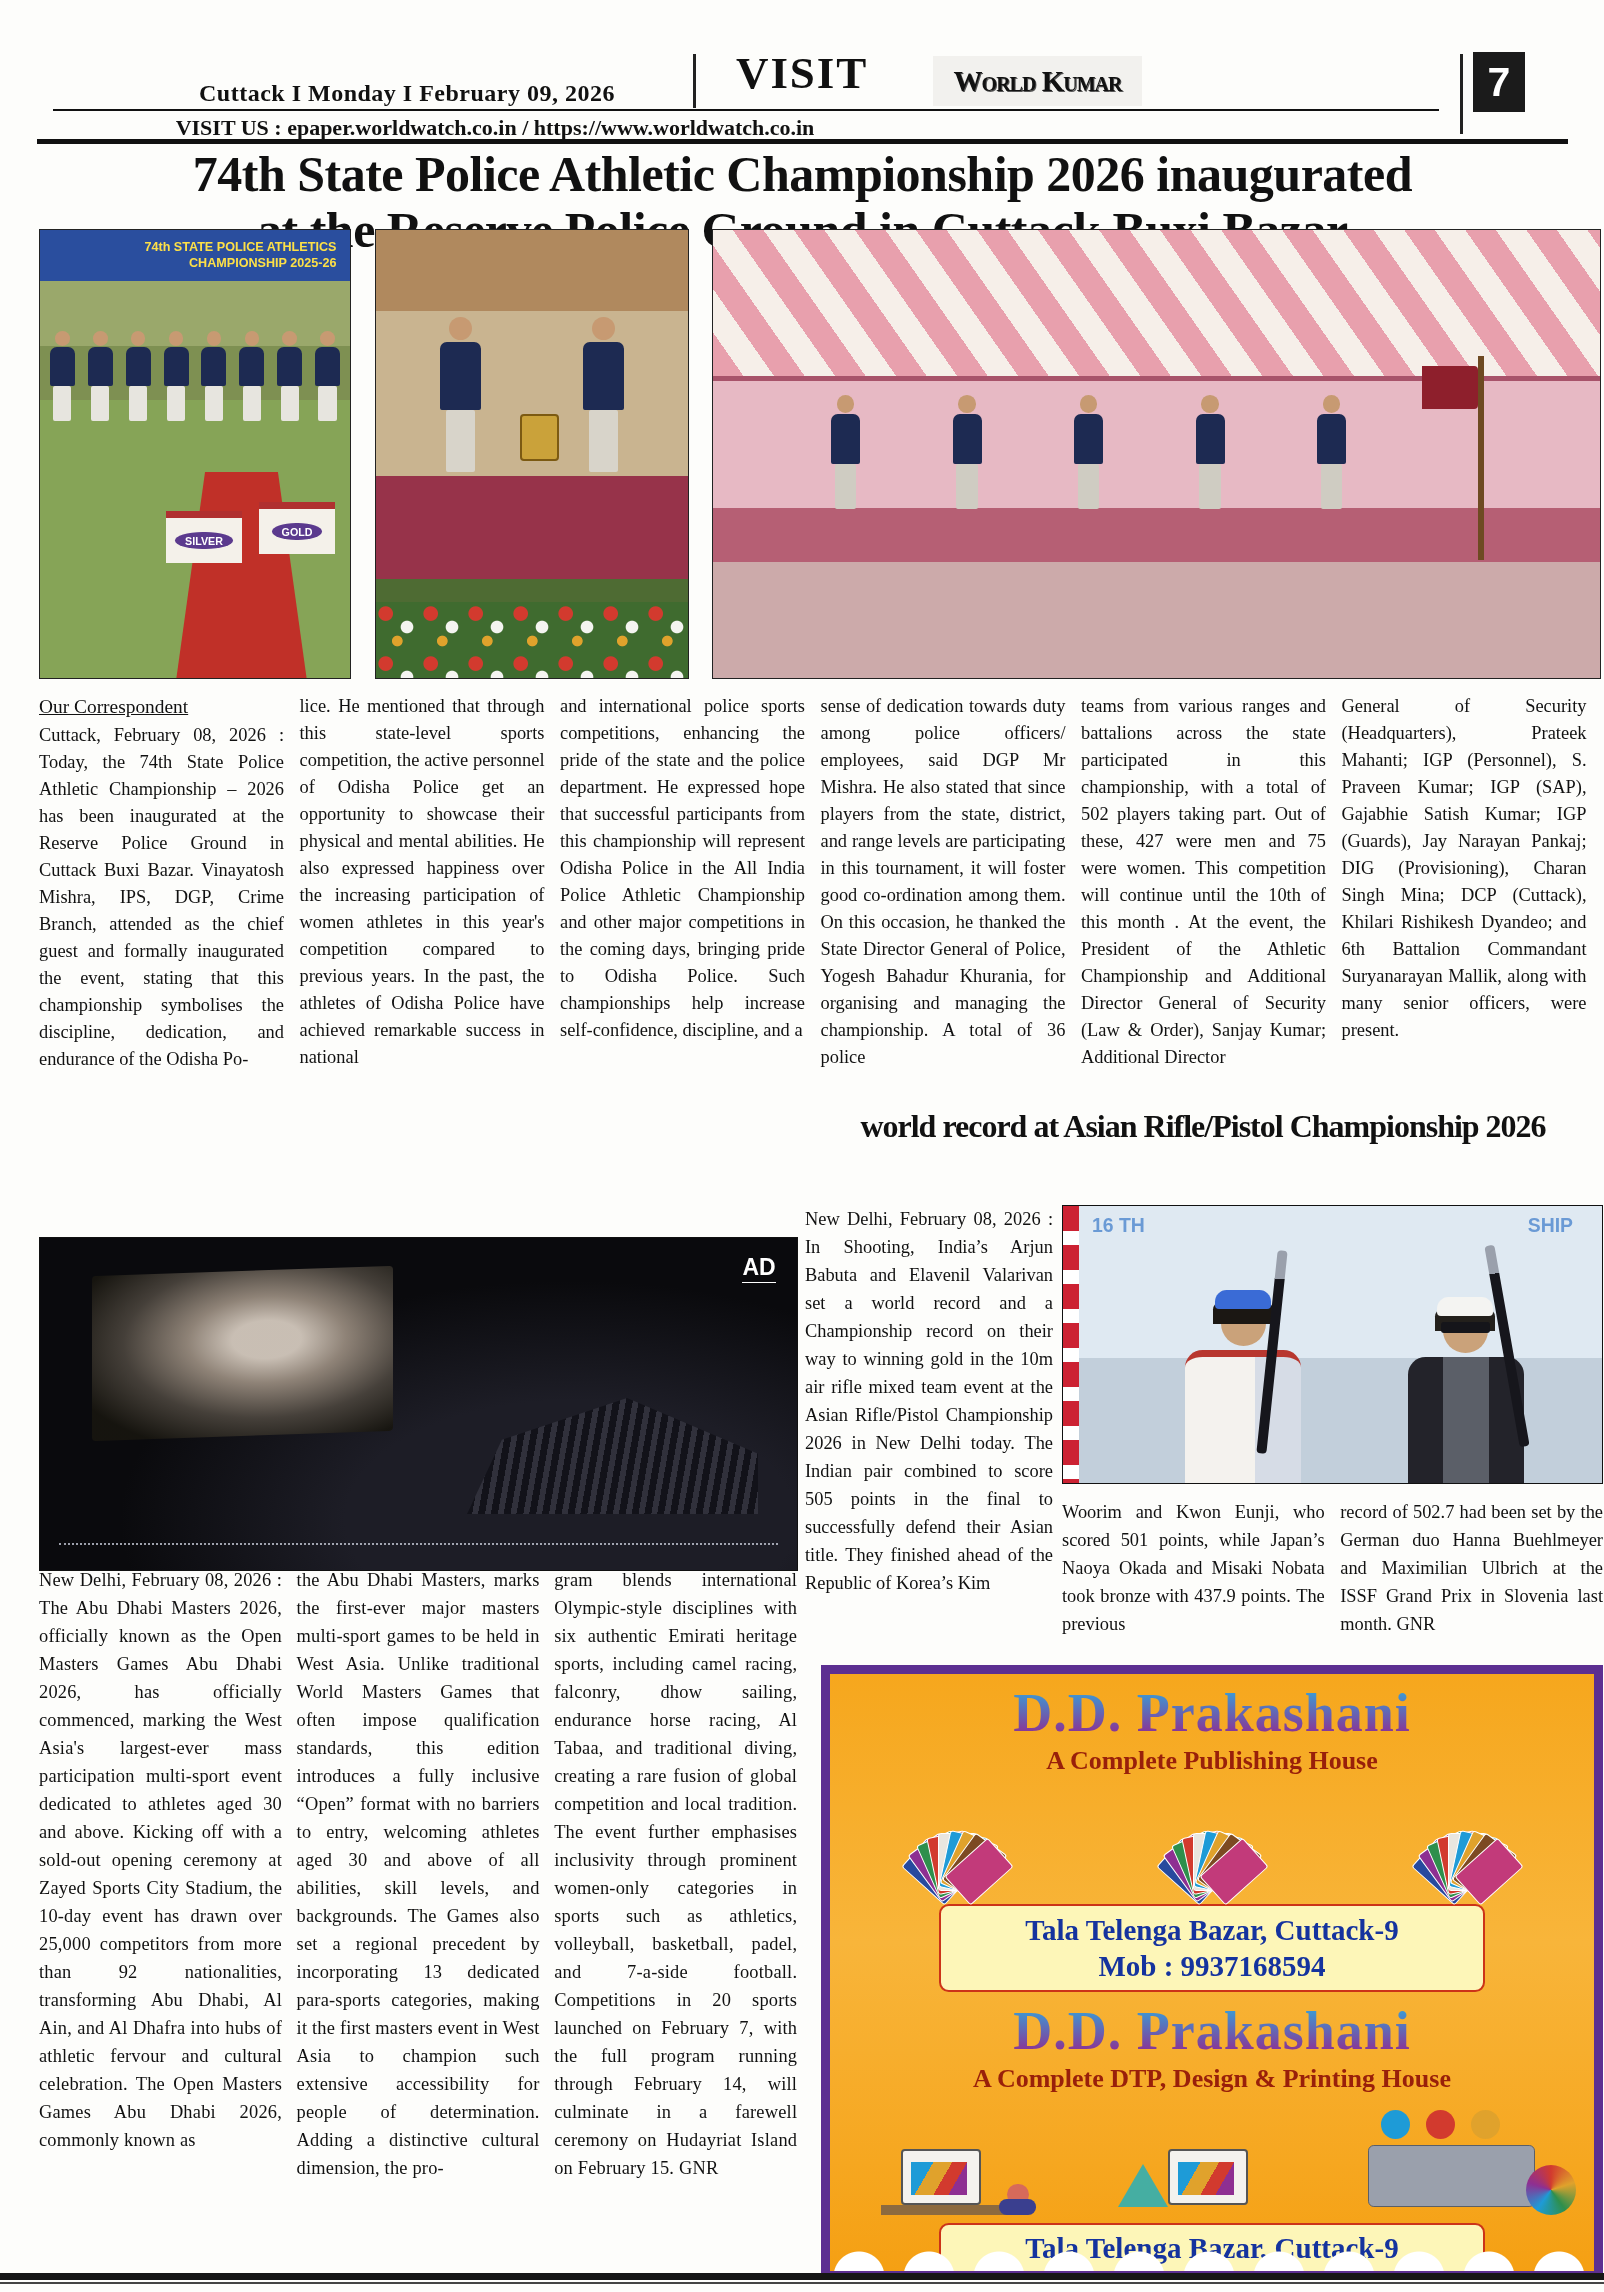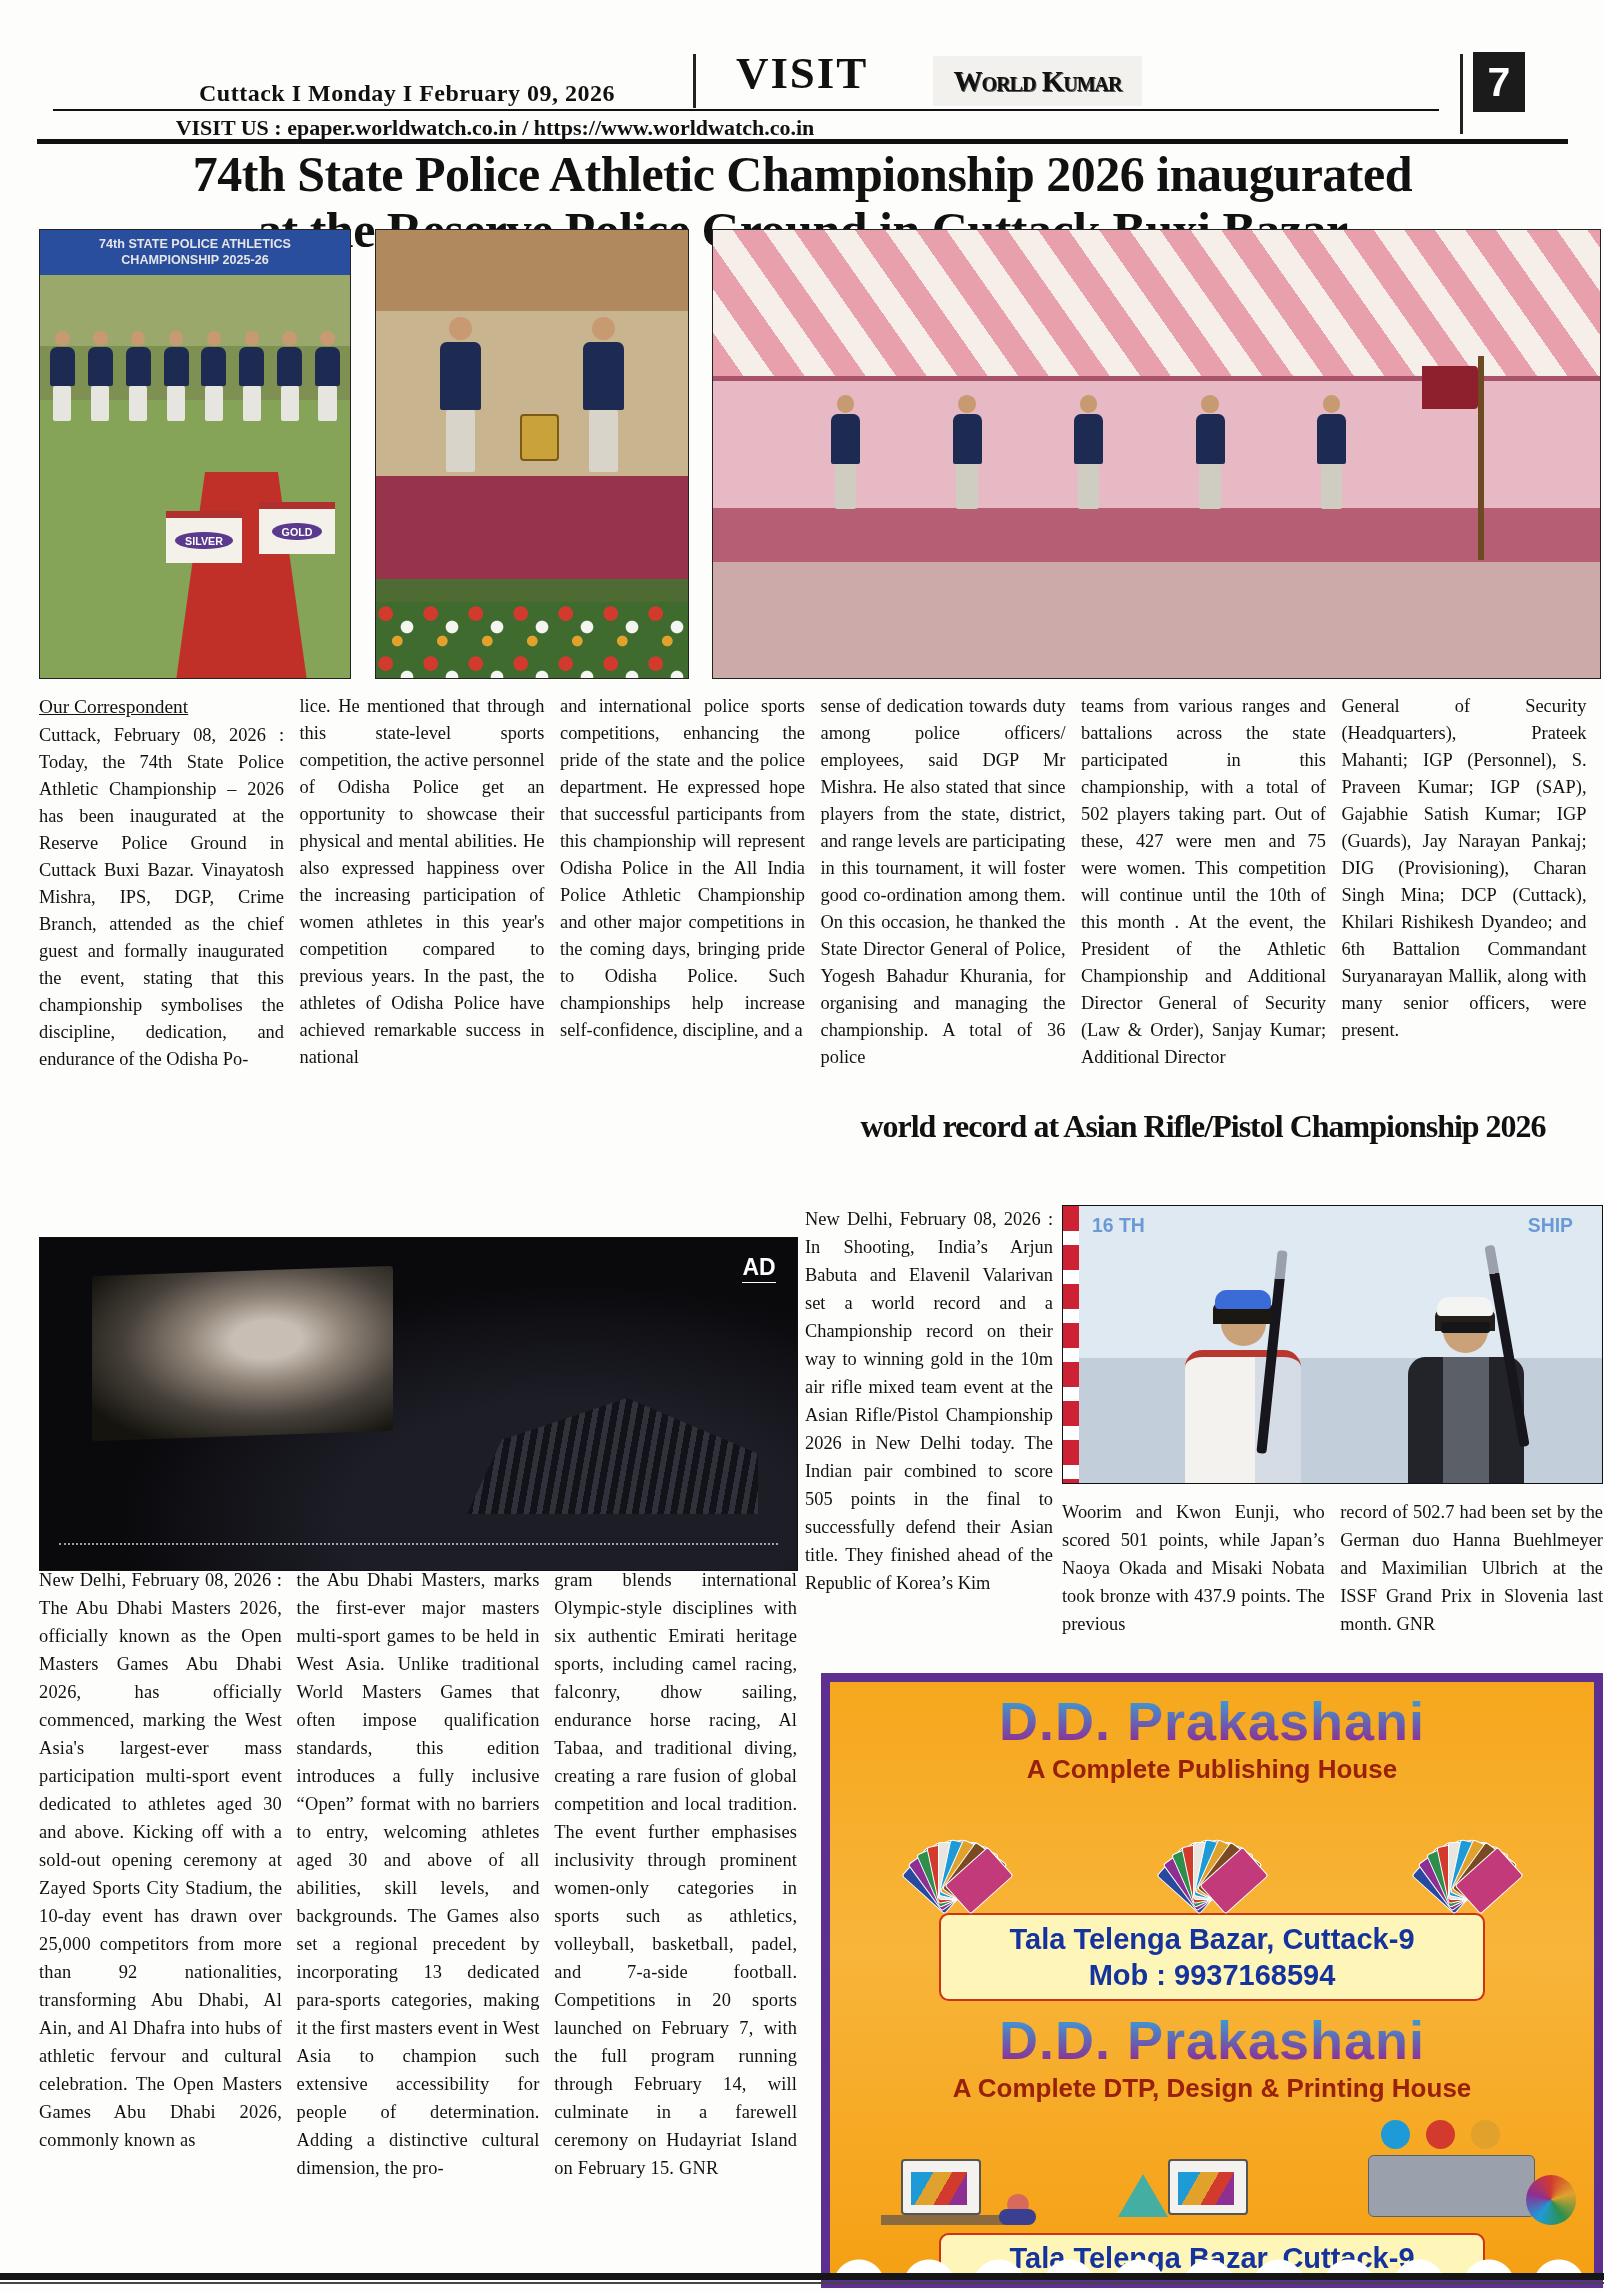--- a/index.html
+++ b/index.html
@@ -21,22 +21,22 @@
   .visit-line{position:absolute;top:115px;left:39px;width:912px;text-align:center;font-size:22px;font-weight:bold;}
   .rule-thick{position:absolute;top:139px;left:37px;width:1531px;height:4.9px;background:#111;}
   
   .headline1{position:absolute;top:146px;left:19.4px;width:1566px;text-align:center;
     font-size:50px;font-weight:bold;line-height:1.12;letter-spacing:-0.5px;}
   
   .photo{position:absolute;top:229px;height:450px;border:1.9px solid #222;box-sizing:border-box;overflow:hidden;}
   .photo1{left:39px;width:312px;background:linear-gradient(180deg,#9aa86b 0 26%,#7e9052 26% 38%,#86a457 38% 100%);}
   .photo2{left:375px;width:314px;background:linear-gradient(180deg,#b0895e 0 18%,#c9b490 18% 55%,#97334a 55% 78%,#4e6b33 78% 100%);}
   .photo3{left:712px;width:889px;background:linear-gradient(180deg,#f3e6e0 0 4%,#e7b9c4 4% 62%,#b65f74 62% 74%,#caa 74% 100%);}
-  .banner-strip{position:absolute;top:0;left:0;right:0;height:45px;background:#2a4e9e;color:#e5e5e5;
-    display:flex;align-items:center;justify-content:center;text-align:center;
+  .banner-strip{position:absolute;top:0;left:0;right:0;height:51px;background:#2a4e9e;color:#fde047;
+    display:flex;align-items:center;justify-content:center;text-align:right;
     font-family:"Liberation Sans",sans-serif;font-weight:bold;font-size:12.6px;line-height:1.2;padding:0 13.6px;}
   .carpet{position:absolute;bottom:0;left:44%;width:42%;height:46%;background:#c03028;
     clip-path:polygon(22% 0,78% 0,100% 100%,0 100%);}
   .podium{position:absolute;width:76px;height:45px;background:#f4f1ea;border-top:7.8px solid #b03030;
     display:flex;align-items:center;justify-content:center;}
   .podium span{font-family:"Liberation Sans",sans-serif;font-weight:bold;font-size:10.7px;color:#fff;
     background:#5b3a8e;border-radius:50%;padding:2.9px 9.7px;}
   .podium.silver{left:126px;bottom:115px;}
   .podium.gold{left:219px;bottom:124px;}
   .people{position:absolute;left:5.8px;right:5.8px;display:flex;justify-content:space-between;align-items:flex-end;}
@@ -107,21 +107,21 @@
   .shooter2 .sh-glasses{position:absolute;top:13.6px;left:-1.9px;width:49px;height:11.6px;background:#15151a;border-radius:2.9px;}
   .shooter2 .sh-body{background:linear-gradient(90deg,#23232a 0 30%,#5b5f68 30% 70%,#23232a 70% 100%);}
   .rifle{position:absolute;width:9.7px;height:204px;background:linear-gradient(180deg,#9aa0ac 0 14%,#16161c 14% 100%);border-radius:3.9px;}
   .rifle1{left:204px;bottom:29px;transform:rotate(6deg);}
   .rifle2{left:439px;bottom:35px;transform:rotate(-10deg);}
   .art3-bottom{top:1498px;left:1062px;width:541px;gap:15.5px;}
   .art3-bottom .col{width:263px;line-height:28px;}
   
   .ad{position:absolute;top:1665px;left:821px;width:782px;height:615px;box-sizing:border-box;
     border:9.7px solid #5c2f91;background:linear-gradient(180deg,#f6a71d 0,#f8b53a 45%,#f5a013 100%);
-    overflow:hidden;font-family:Liberation Sans, sans-serif;text-align:center;margin-top:8px;}
+    overflow:hidden;font-family:Liberation Serif, serif;text-align:center;}
   .ad-title{font-size:54px;font-weight:bold;margin-top:7.8px;letter-spacing:1px;
     background:linear-gradient(180deg,#35a3da 10%,#8e2f92 85%);
     -webkit-background-clip:text;background-clip:text;-webkit-text-fill-color:transparent;color:#8e2f92;}
   .ad-sub{font-size:26px;font-weight:bold;color:#99200a;margin-top:1.9px;}
   .ad-row{display:flex;justify-content:space-around;align-items:flex-end;height:115px;margin-top:5.8px;}
   .fan{position:relative;width:184px;height:101px;}
   .fan i{position:absolute;left:73px;bottom:5.8px;width:37px;height:56px;border-radius:2.9px;border:1px solid #fff;
     transform-origin:50% 100%;}
   .fan i:nth-child(1){transform:rotate(-48deg);background:#274a9e;}
   .fan i:nth-child(2){transform:rotate(-36deg);background:#8e2f92;}

